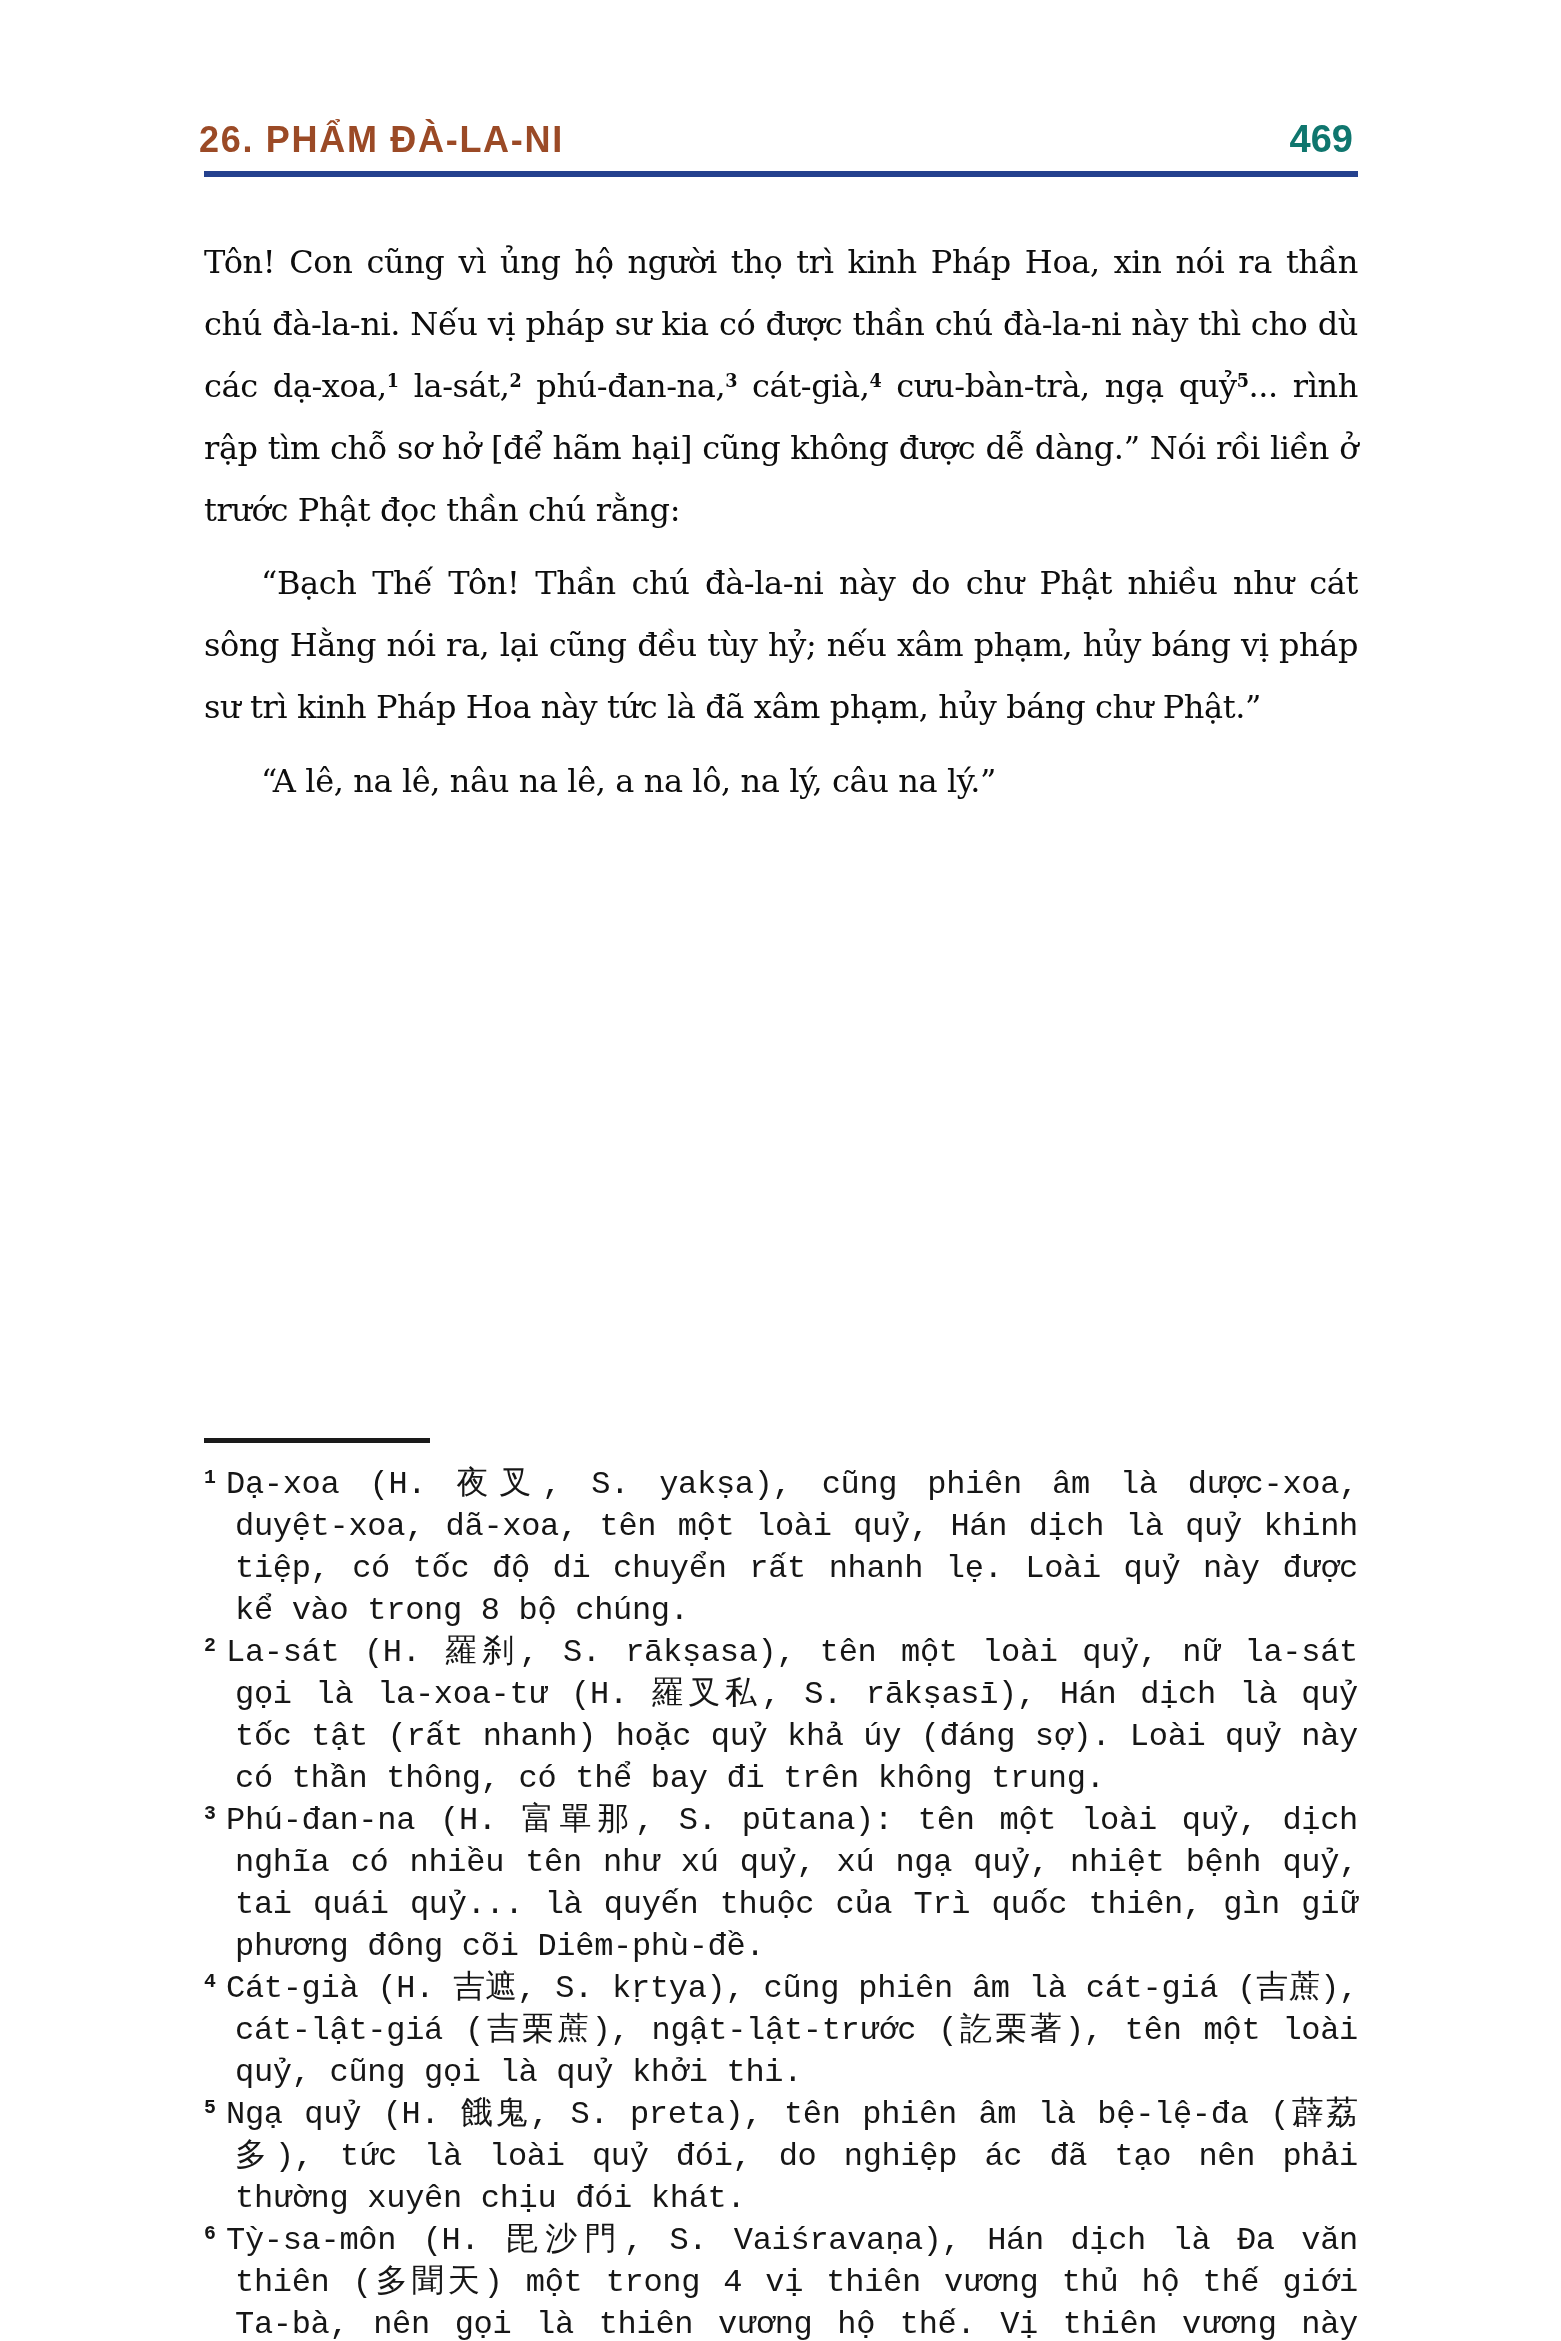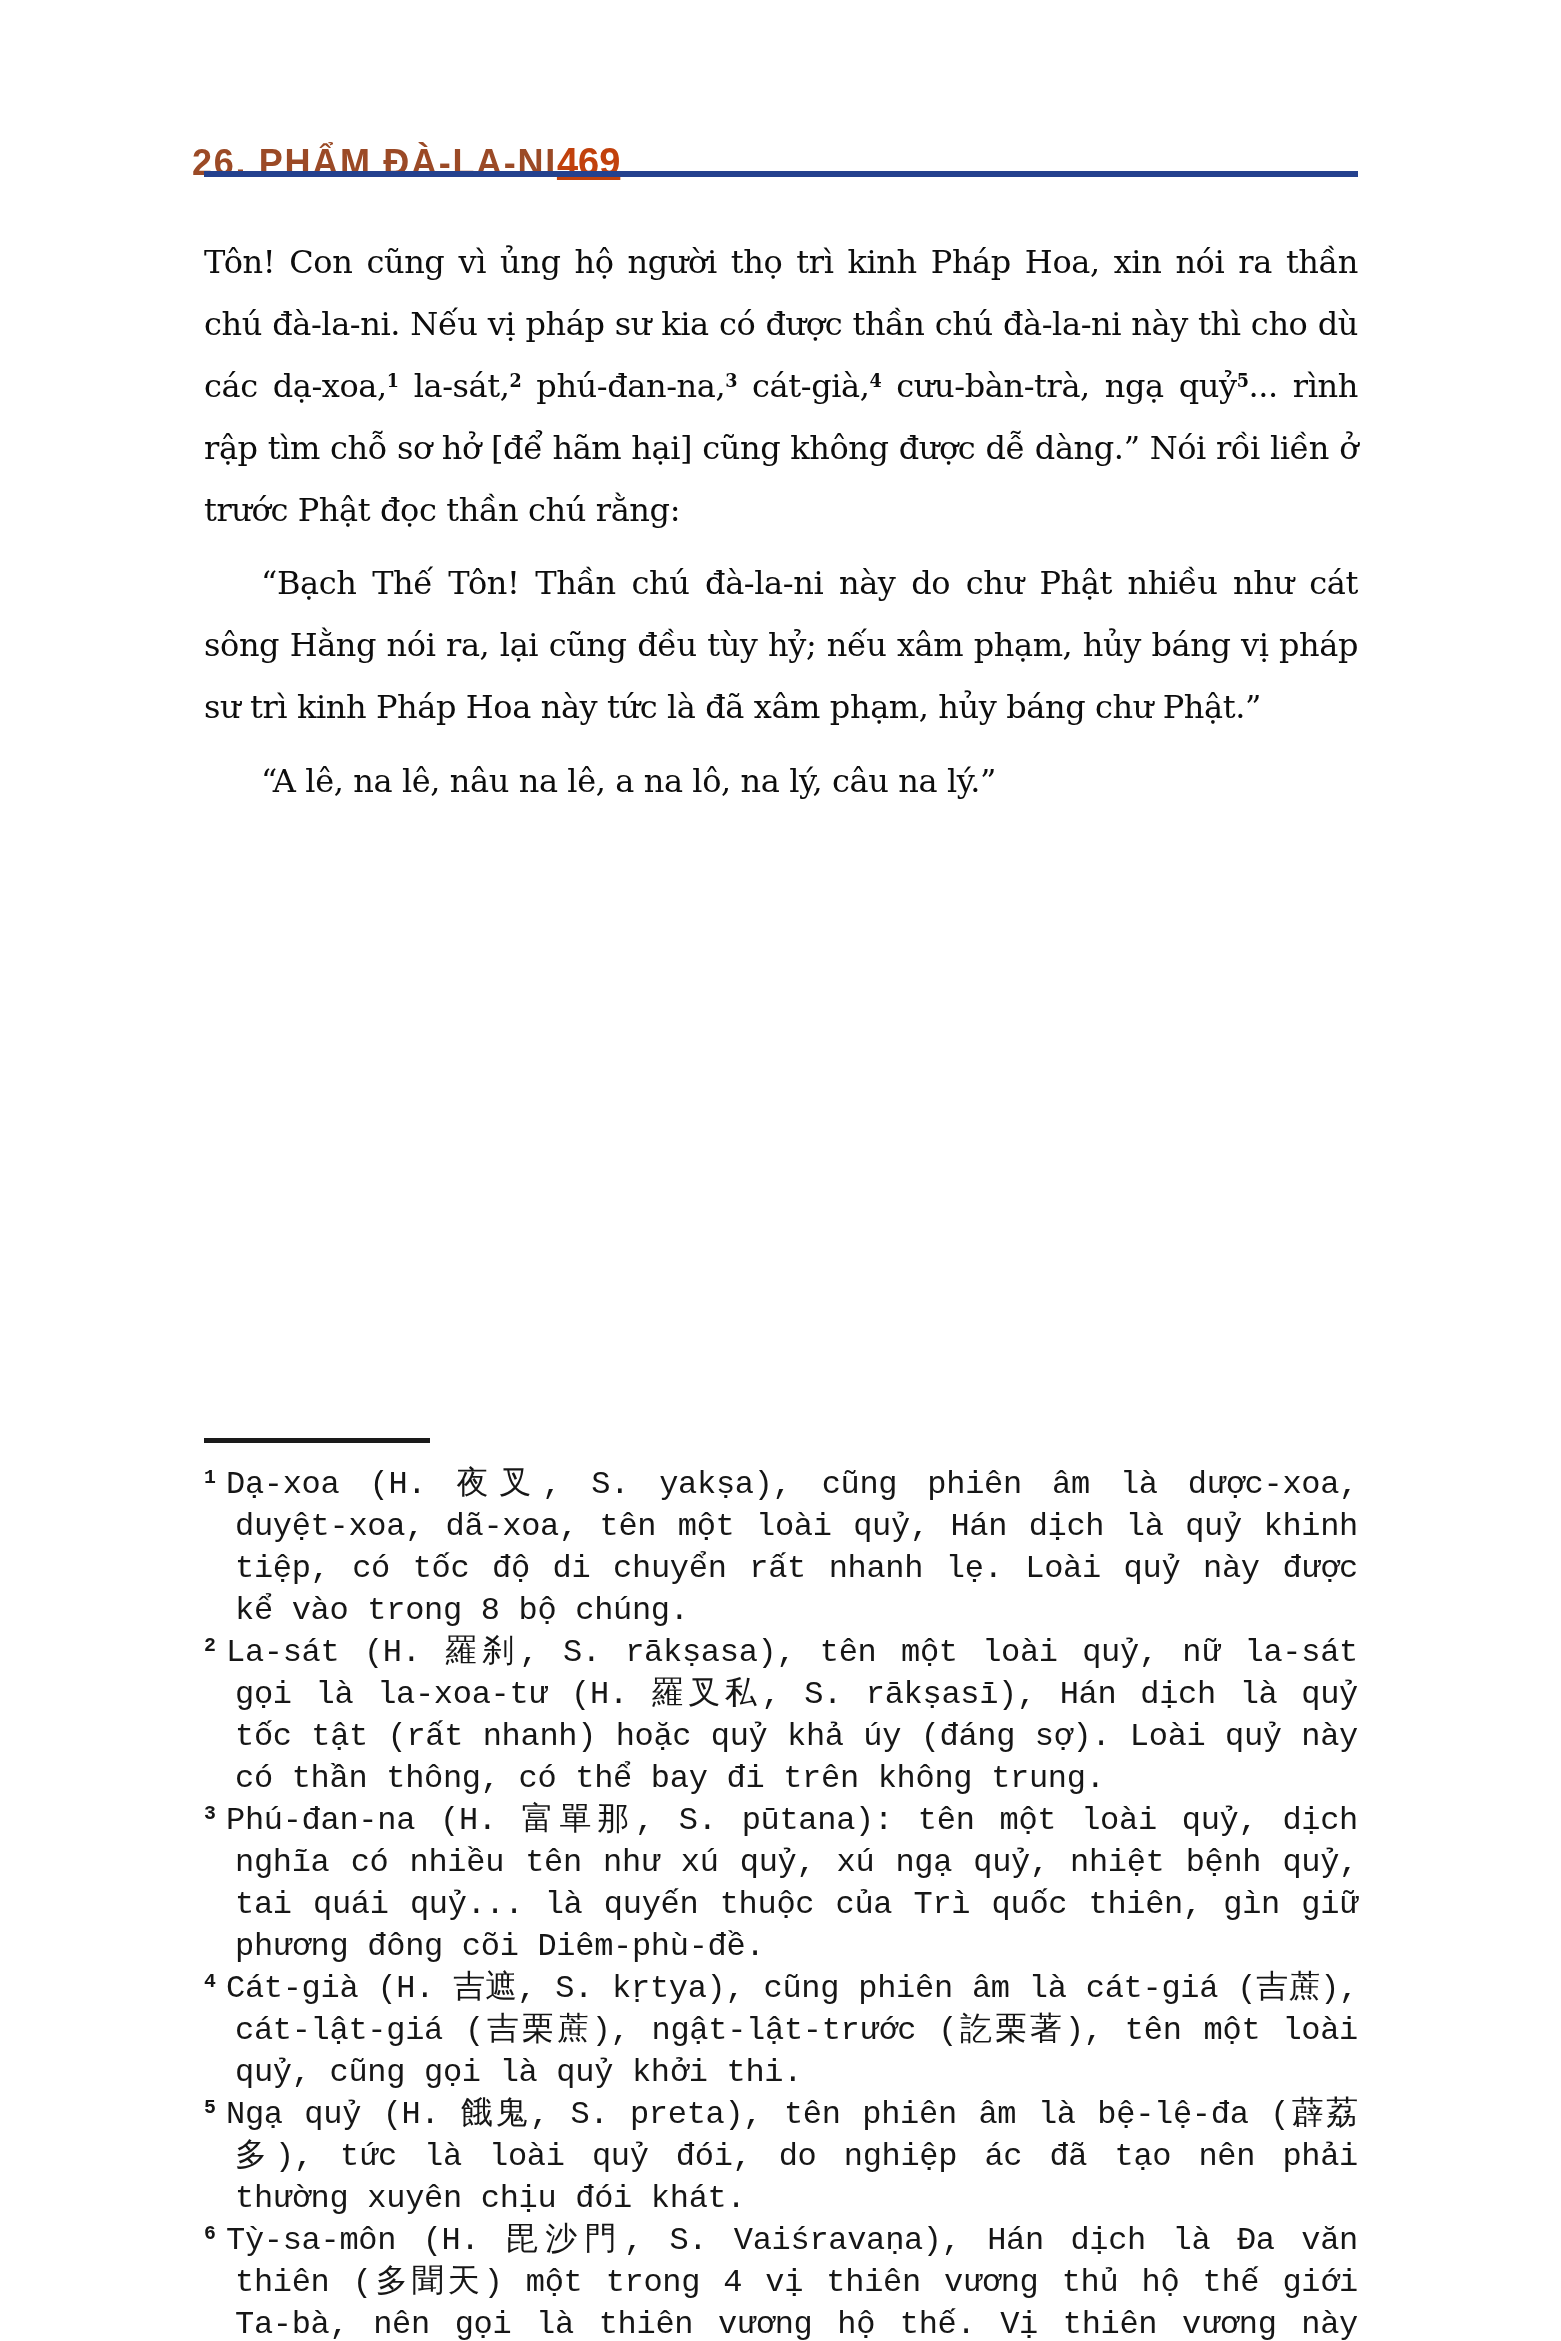--- a/index.html
+++ b/index.html
@@ -8,42 +8,41 @@
     width: 1561px;
     height: 2342px;
     background: #ffffff;
     overflow: hidden;
     font-family: "DejaVu Serif", "Liberation Serif", serif;
     color: #111;
   }
   
   .running-head {
     position: absolute;
-    left: 192px;
+    left: 199px;
     width: 1154px;
     top: 120px;
     display: flex;
+    justify-content: space-between;
     align-items: flex-end;
-    margin-top: 23px;
   }
   .chapter-title {
     font-family: "Liberation Sans", "DejaVu Sans", sans-serif;
     font-weight: 700;
     font-size: 36px;
     letter-spacing: 1.7px;
     color: var(--accent, #9b4a26);
     line-height: 1;
   }
   .page-number {
     font-family: "Liberation Sans", "DejaVu Sans", sans-serif;
     font-weight: 700;
     font-size: 38px;
-    color: #c2410c;
+    color: #0f766e;
     line-height: 1;
-    text-decoration: underline;
   }
   .head-rule {
     position: absolute;
     left: 204px;
     width: 1154px;
     top: 171px;
     height: 6px;
     background: var(--rule, #24418e);
   }
   

